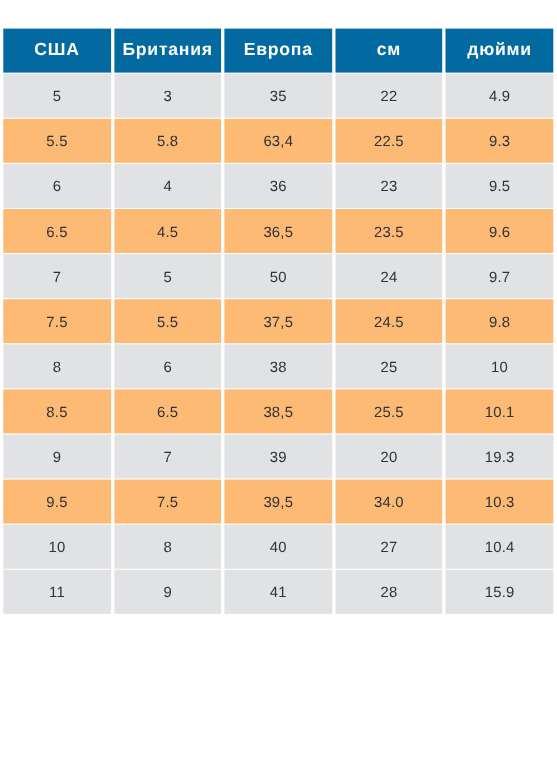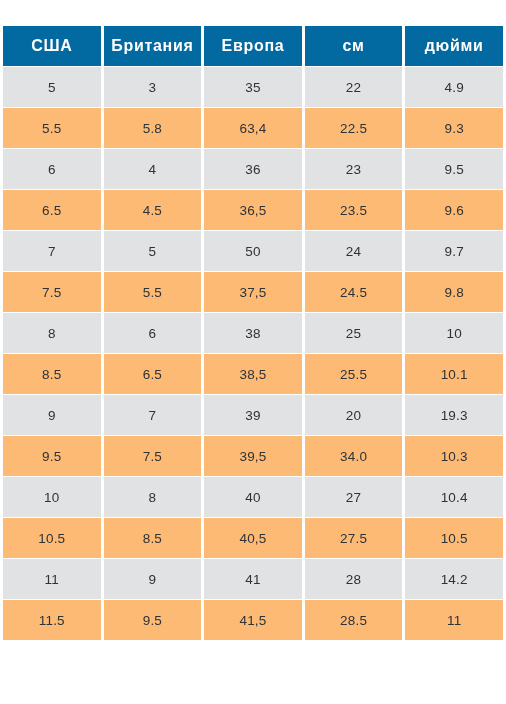--- a/index.html
+++ b/index.html
@@ -155,36 +155,22 @@
           <td>34.0</td>
           <td>10.3</td>
         </tr>
         <tr class="row-dark">
           <td>10</td>
           <td>8</td>
           <td>40</td>
           <td>27</td>
           <td>10.4</td>
         </tr>
-        <tr class="row-light">
-          <td>10.5</td>
-          <td>8.5</td>
-          <td>40,5</td>
-          <td>27.5</td>
-          <td>10.5</td>
-        </tr>
         <tr class="row-dark">
           <td>11</td>
           <td>9</td>
           <td>41</td>
           <td>28</td>
-          <td>14.2</td>
-        </tr>
-        <tr class="row-light">
-          <td>11.5</td>
-          <td>9.5</td>
-          <td>41,5</td>
-          <td>28.5</td>
-          <td>11</td>
+          <td>15.9</td>
         </tr>
       </tbody>
   </table>
 </div>
 
 </body></html>

